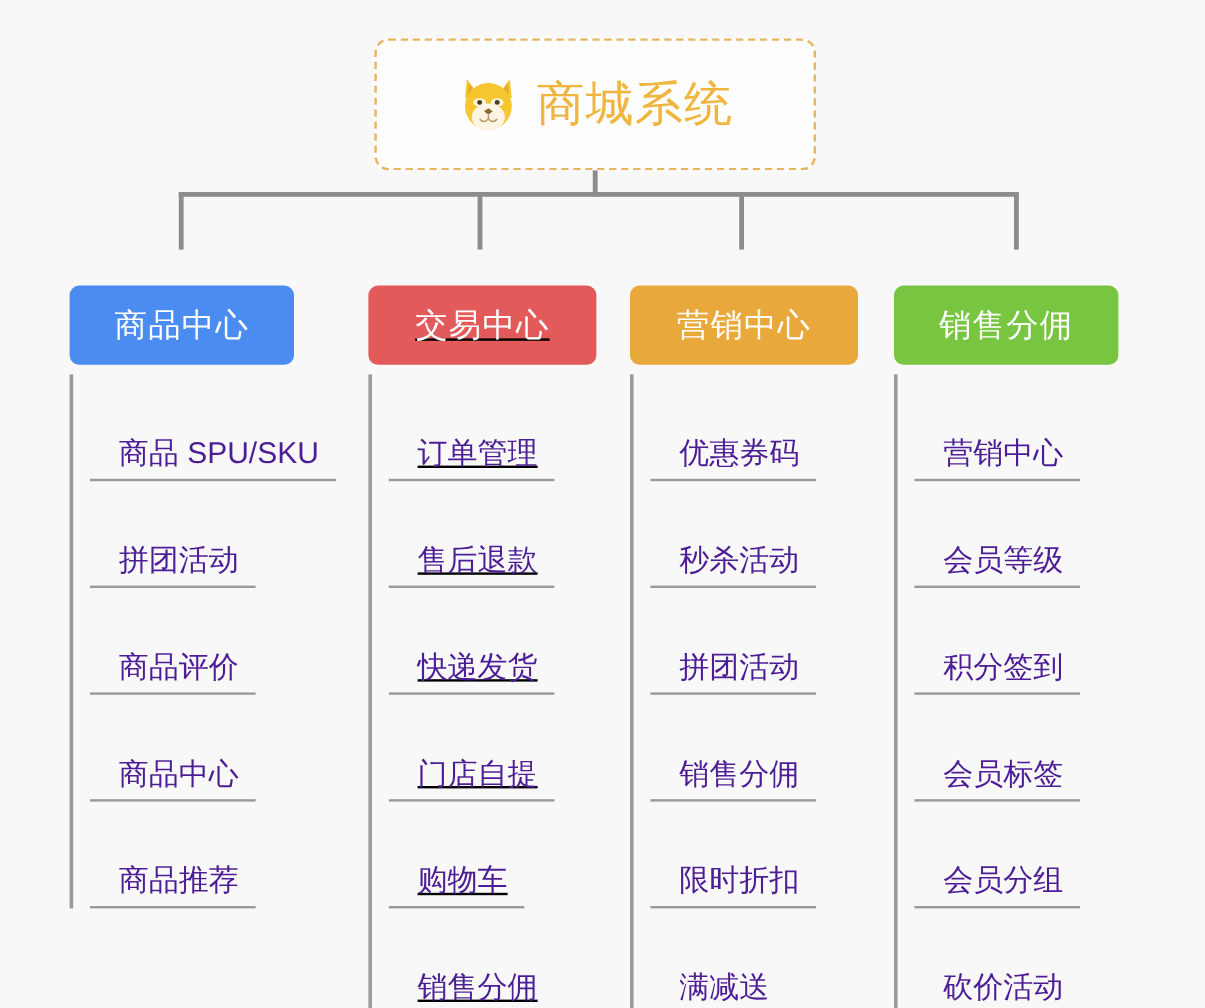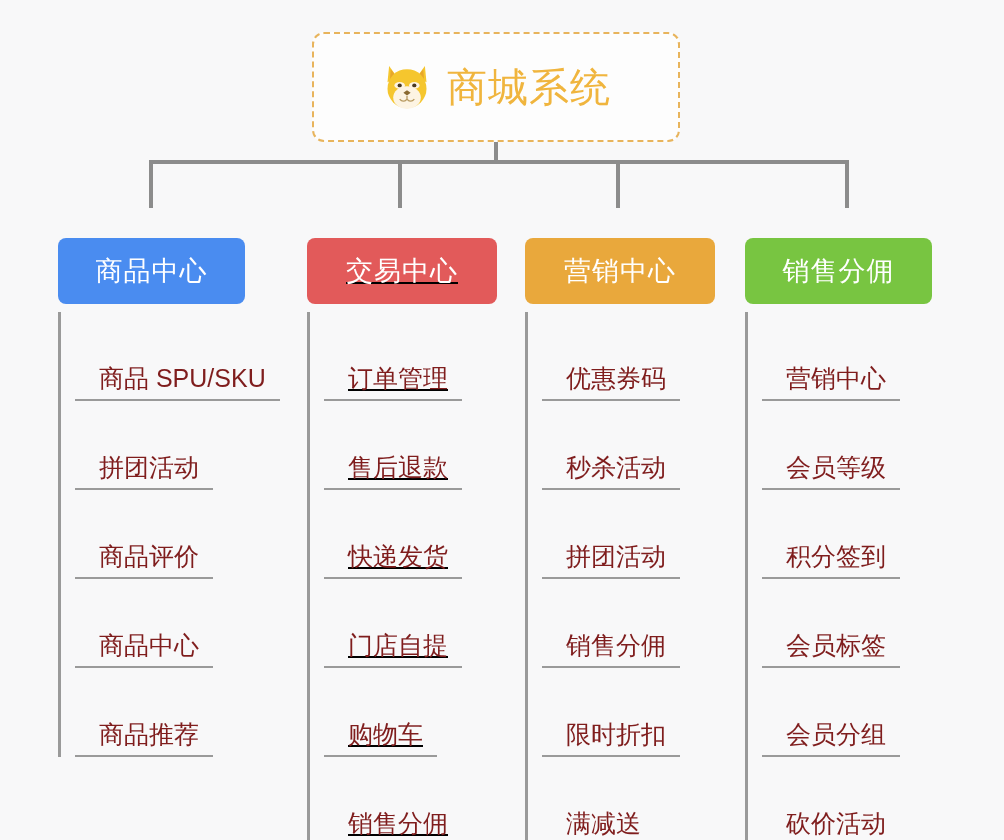--- a/index.html
+++ b/index.html
@@ -120,21 +120,21 @@
     display: flex;
     align-items: flex-end;
     box-sizing: border-box;
   }
   .leaf-label {
     display: inline-block;
     padding: 0 14px 7px 24px;
     border-bottom: 2px solid #9a9a9a;
     font-size: 25px;
     line-height: 1.1;
-    color: #7f1d1d;
+    color: #4c1d95;
     white-space: nowrap;
   }
 </style>
 </head>
 <body>
 
 <div id="mindmap">
 
   <div class="root-node">
     <svg class="root-emoji" viewBox="0 0 64 64">

